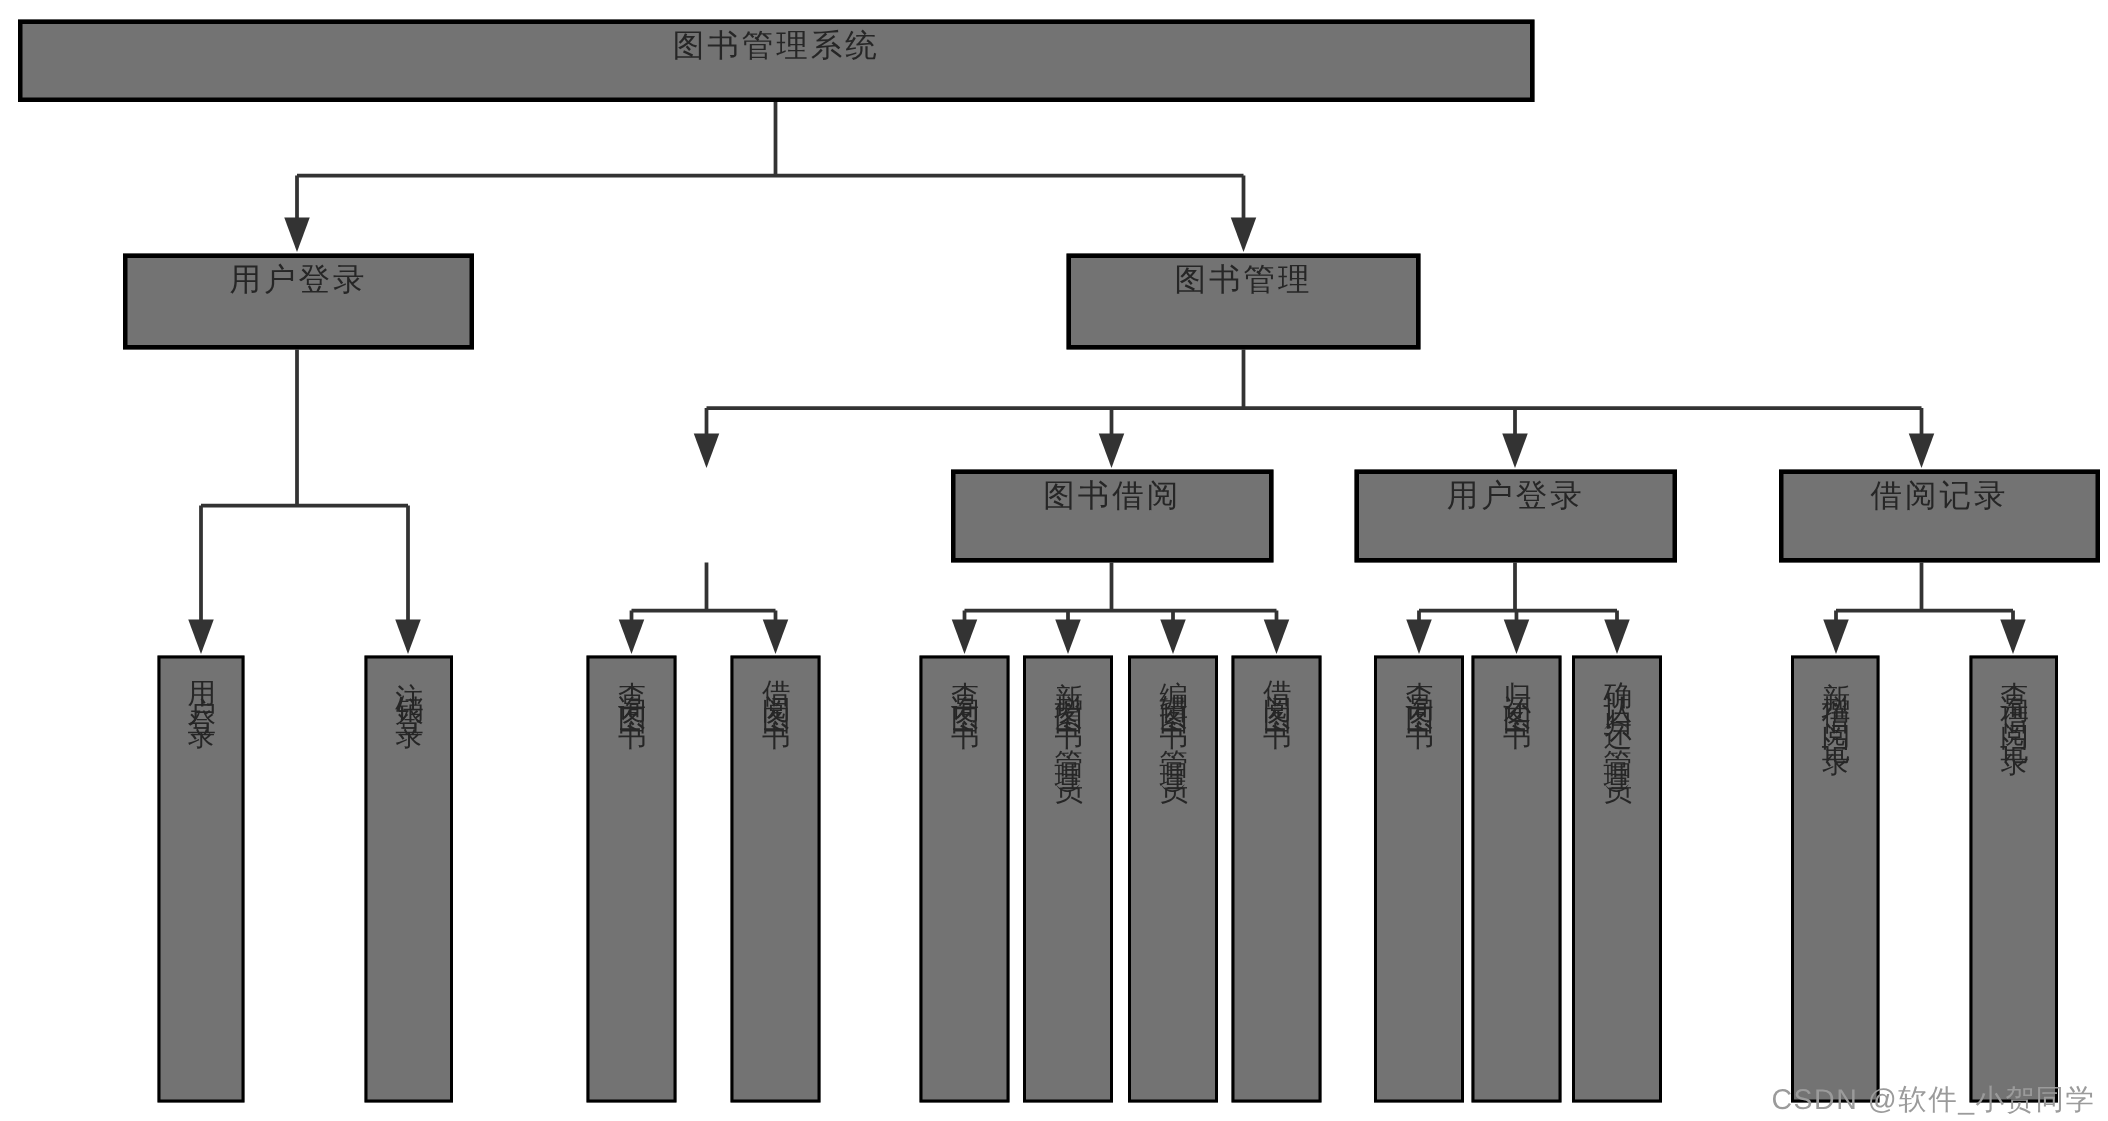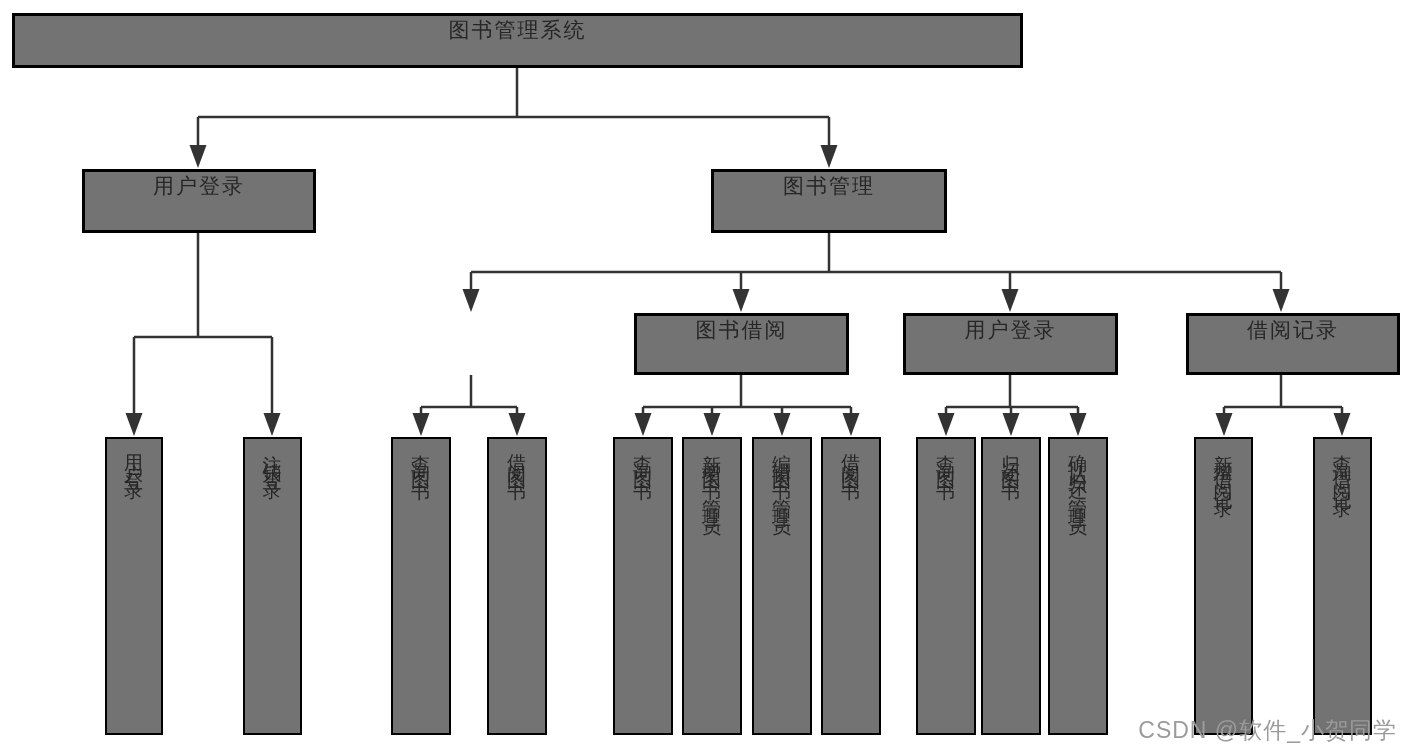--- a/index.html
+++ b/index.html
@@ -47,21 +47,21 @@
     writing-mode: vertical-rl;
     text-orientation: mixed;
     letter-spacing: 9px;
     line-height: 1;
     white-space: nowrap;
   }
   .watermark {
     position: absolute;
     right: 8px;
     bottom: 1px;
-    font-size: 23px;
+    font-size: 19px;
     color: #9b9b9b;
     letter-spacing: 1px;
     white-space: nowrap;
   }
 </style>
 </head>
 <body>
 
 <div class="canvas">
 

